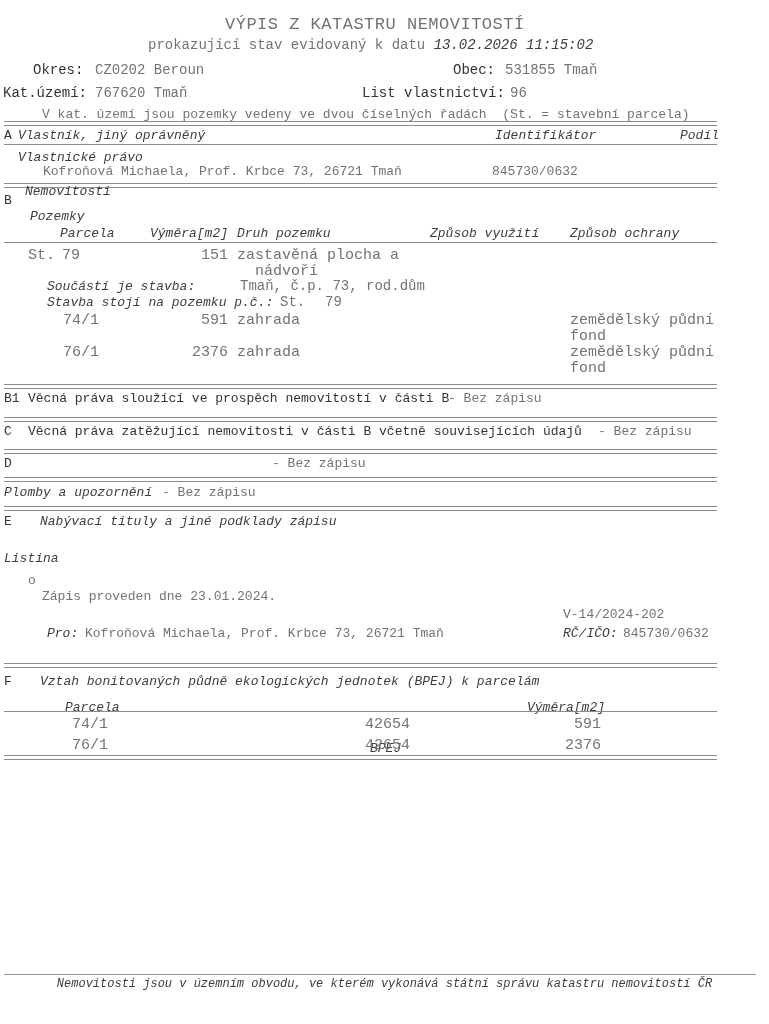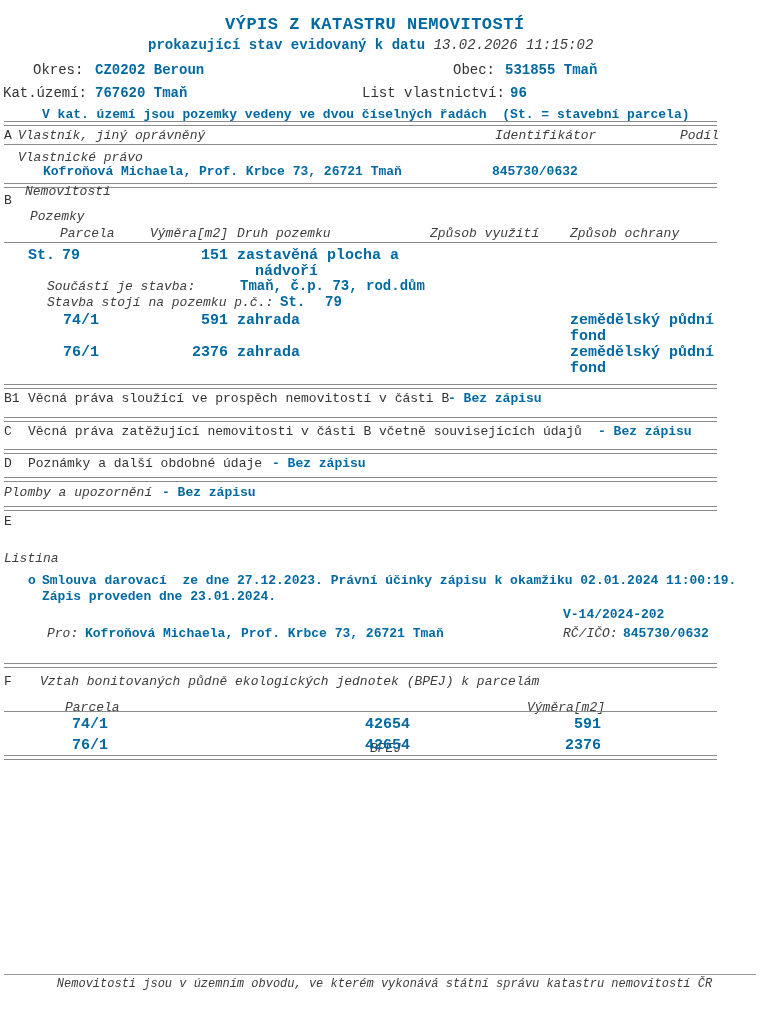--- a/index.html
+++ b/index.html
@@ -2,21 +2,21 @@
 <html><head>
 <meta charset="utf-8">
 <style>
   html,body{margin:0;padding:0;background:#e8e8e8;}
   .page{
     position:relative;width:769px;height:1024px;background:#ffffff;
     font-family:"Liberation Mono","DejaVu Sans Mono",monospace;
     overflow:hidden;margin:0 auto;
   }
   .ln{position:absolute;white-space:pre;font-size:13px;line-height:15px;color:#333;}
-  .b{font-weight:bold;color:#0369a1;text-align:center;}
+  .b{font-weight:normal;color:#737373;text-align:center;}
   .i{font-style:italic;color:#3d3d3d;}
   .s11{font-size:12px;line-height:13px;}
   .s14{font-size:14px;line-height:16px;}
   .s15{font-size:15px;line-height:17px;}
   .s17{font-size:17px;line-height:19px;letter-spacing:0.5px;}
   .ctr{left:0;width:769px;text-align:center;}
   .hr1{position:absolute;left:4px;width:713px;height:0;border-top:1px solid #8c8c8c;}
   .hr2{position:absolute;left:4px;width:713px;height:3px;border-top:1px solid #8c8c8c;border-bottom:1px solid #8c8c8c;}
   .hrf{position:absolute;left:4px;width:752px;height:0;border-top:1px solid #9a9a9a;}
 </style>
@@ -91,33 +91,32 @@
   <div class="ln" style="left:28px;top:391px">Věcná práva sloužící ve prospěch nemovitostí v části B</div>
   <div class="ln b" style="left:448px;top:391px">- Bez zápisu</div>
 
   <div class="hr2" style="top:417px"></div>
   <div class="ln" style="left:4px;top:424px">C</div>
   <div class="ln" style="left:28px;top:424px">Věcná práva zatěžující nemovitosti v části B včetně souvisejících údajů</div>
   <div class="ln b" style="left:598px;top:424px">- Bez zápisu</div>
 
   <div class="hr2" style="top:449px"></div>
   <div class="ln" style="left:4px;top:456px">D</div>
-  <div class="ln" style="left:28px;top:456px">Poznámky a další obdobné údaje</div>
   <div class="ln b" style="left:272px;top:456px">- Bez zápisu</div>
 
   <div class="hr2" style="top:477px"></div>
   <div class="ln i" style="left:4px;top:485px">Plomby a upozornění</div>
   <div class="ln b" style="left:162px;top:485px">- Bez zápisu</div>
 
   <div class="hr2" style="top:506px"></div>
   <div class="ln" style="left:4px;top:514px">E</div>
+  <div class="ln i" style="left:40px;top:514px">Nabývací tituly a jiné podklady zápisu</div>
   <div class="ln i" style="left:4px;top:551px">Listina</div>
 
   <div class="ln b" style="left:28px;top:573px">o</div>
-  <div class="ln b" style="left:42px;top:573px">Smlouva darovací  ze dne 27.12.2023. Právní účinky zápisu k okamžiku 02.01.2024 11:00:19.</div>
   <div class="ln b" style="left:42px;top:589px">Zápis proveden dne 23.01.2024.</div>
   <div class="ln b" style="left:563px;top:607px">V-14/2024-202</div>
 
   <div class="ln i" style="left:47px;top:626px">Pro:</div>
   <div class="ln b" style="left:85px;top:626px">Kofroňová Michaela, Prof. Krbce 73, 26721 Tmaň</div>
   <div class="ln i" style="left:563px;top:626px">RČ/IČO:</div>
   <div class="ln b" style="left:623px;top:626px">845730/0632</div>
 
   <div class="hr2" style="top:663px"></div>
   <div class="ln" style="left:4px;top:674px">F</div>

